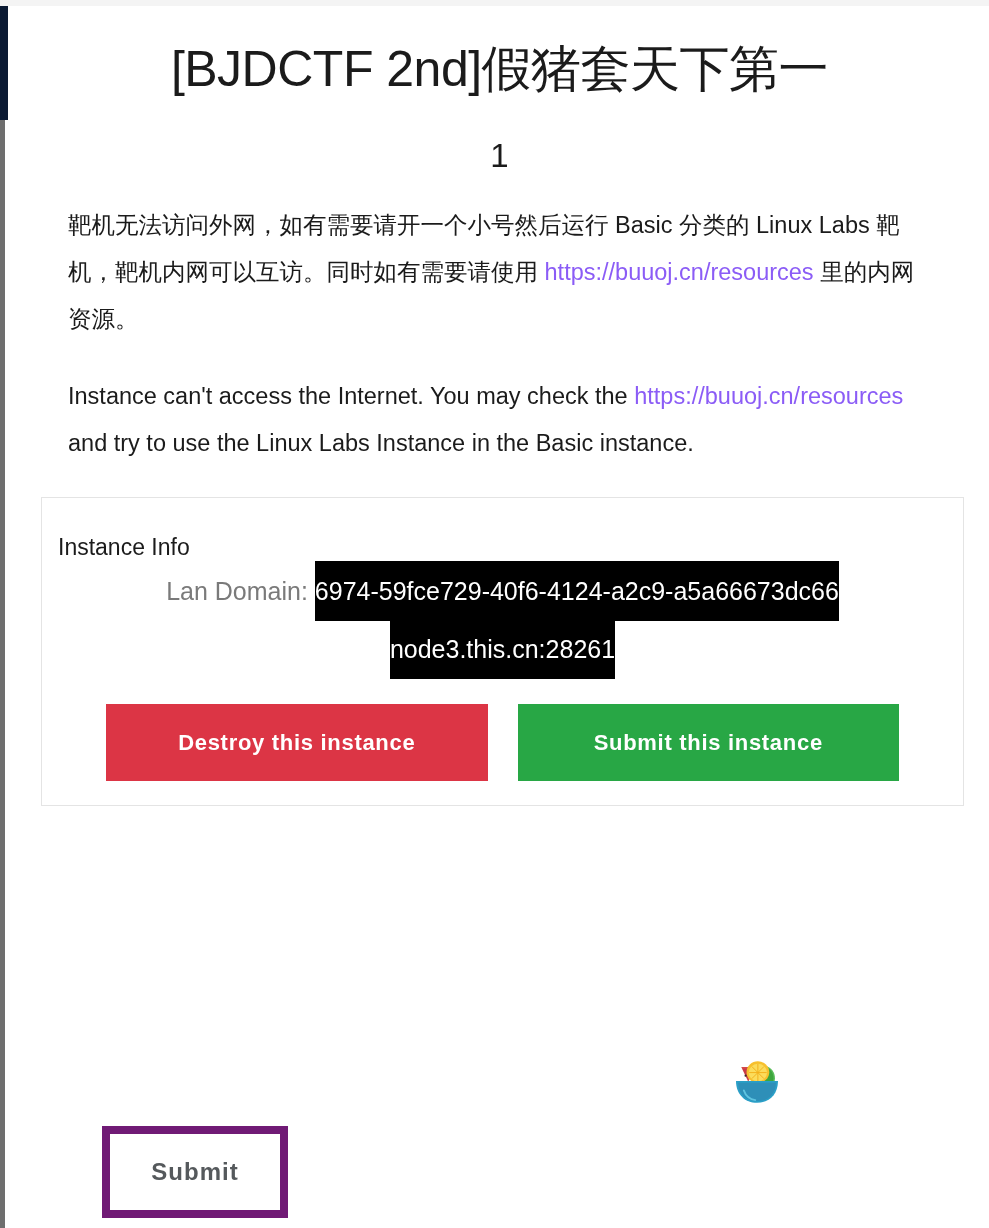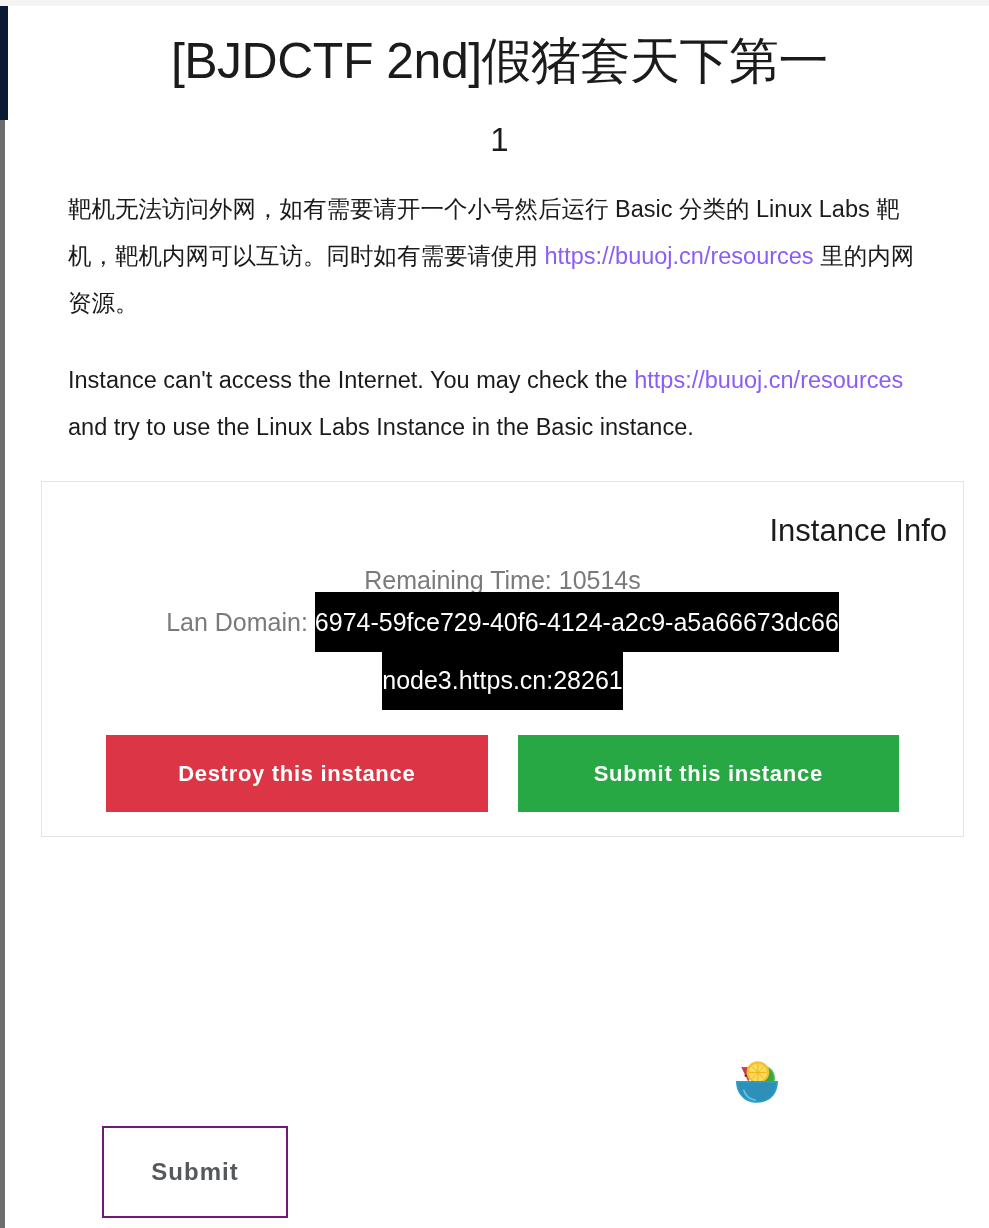--- a/index.html
+++ b/index.html
@@ -39,21 +39,21 @@
   
   #content {
     position: absolute;
     left: 10px; top: 6px;
     width: 979px;
     padding: 0;
     box-sizing: border-box;
   }
 
   #page-title {
-    margin: 4px;
+    margin: 12px;
     padding: 14px 58px 0 58px;
     font-size: 50px;
     line-height: 74px;
     font-weight: 400;
     text-align: center;
     letter-spacing: -0.5px;
     color: #1b1b1b;
   }
   #page-subtitle {
     margin: 0;
@@ -85,24 +85,24 @@
   
   #instance-card {
     margin: 14px 25px 0 31px;
     border: 1px solid #e4e4e4;
     background: #ffffff;
     padding: 30px 16px 24px 16px;
     box-sizing: border-box;
   }
   #instance-info-heading {
     margin: 0;
-    font-size: 31px;
+    font-size: 23px;
     line-height: 38px;
     font-weight: 400;
-    text-align: right;
+    text-align: left;
     color: #1b1b1b;
   }
   #remaining-time-row {
     margin-top: 14px;
     text-align: center;
     font-size: 25px;
     line-height: 33px;
     color: #7a7a7a;
   }
   #lan-domain-row {
@@ -181,21 +181,21 @@
     color: #55595c;
     padding: 0 26px;
     outline: none;
   }
   #flag-input::placeholder { color: #74787b; opacity: 1; }
   #submit-button {
     margin-left: 36px;
     width: 186px;
     height: 92px;
     background: #ffffff;
-    border: 2px solid #701a75;
+    border: 8px solid #701a75;
     box-sizing: border-box;
     font-family: "Liberation Sans", sans-serif;
     font-size: 24px;
     font-weight: bold;
     letter-spacing: 1px;
     color: #55595c;
     cursor: pointer;
   }
 </style>
 </head>
@@ -211,25 +211,24 @@
   <h2 id="page-subtitle">1</h2>
 
   <div class="desc-block">
     <p class="desc-para"><span>靶机无法访问外网，如有需要请开一个小号然后运行 Basic 分类的 Linux Labs 靶机，靶机内网可以互访。同时如有需要请使用 </span><a class="link">https://buuoj.cn/resources</a><span> 里的内网资源。</span></p>
     <p class="desc-para"><span>Instance can't access the Internet. You may check the </span><a class="link">https://buuoj.cn/resources</a><span> and try to use the Linux Labs Instance in the Basic instance.</span></p>
   </div>
 
   <div id="instance-card">
     <div id="instance-info-heading">Instance Info</div>
 
-    <div id="remaining-time-row"><span>Remaining Time: </span><span>10514s</span></div>
 
     <div id="lan-domain-row"><span>Lan Domain: </span><span class="selected-text">6974-59fce729-40f6-4124-a2c9-a5a66673dc66</span></div>
 
-    <div id="instance-address-row"><span class="selected-text">node3.https.cn:28261</span></div>
+    <div id="instance-address-row"><span class="selected-text">node3.this.cn:28261</span></div>
 
     <div id="instance-actions">
       <button class="action-button" id="destroy-instance-button">Destroy this instance</button>
       <button class="action-button" id="renew-instance-button">Submit this instance</button>
     </div>
   </div>
 
 </div>
 
 <svg id="bowl-emoji" viewBox="0 0 64 64" xmlns="http://www.w3.org/2000/svg">

